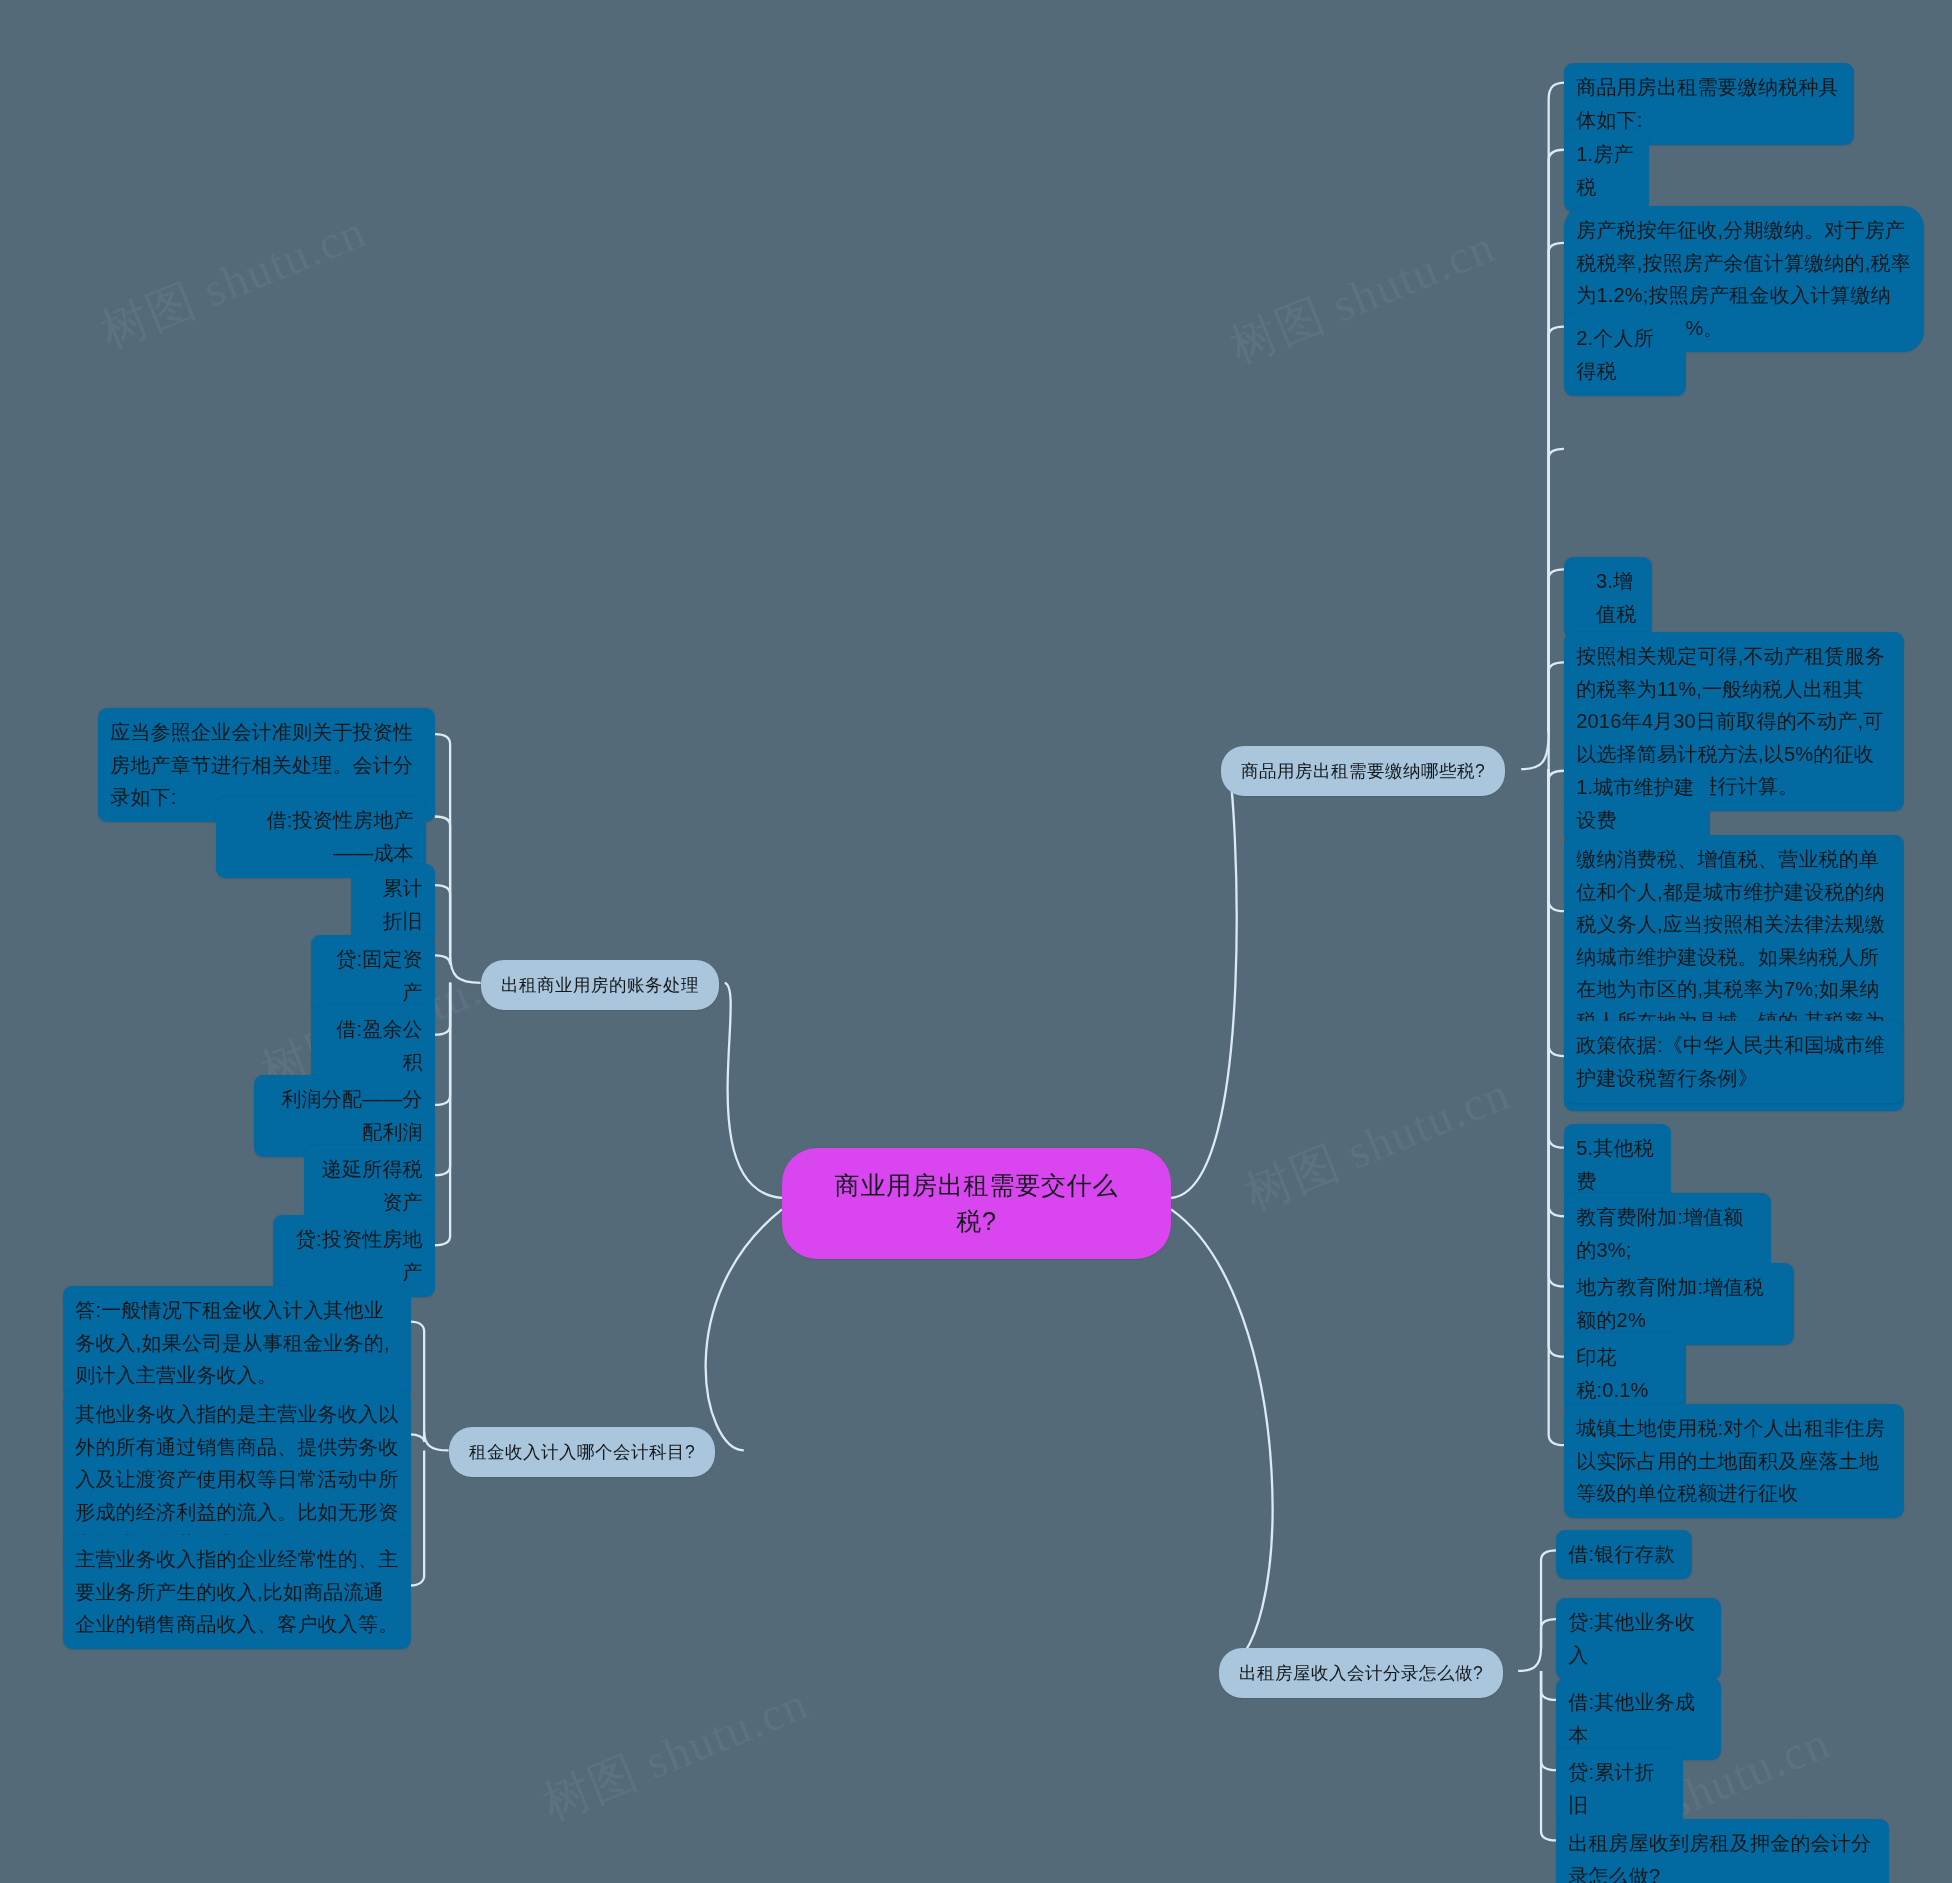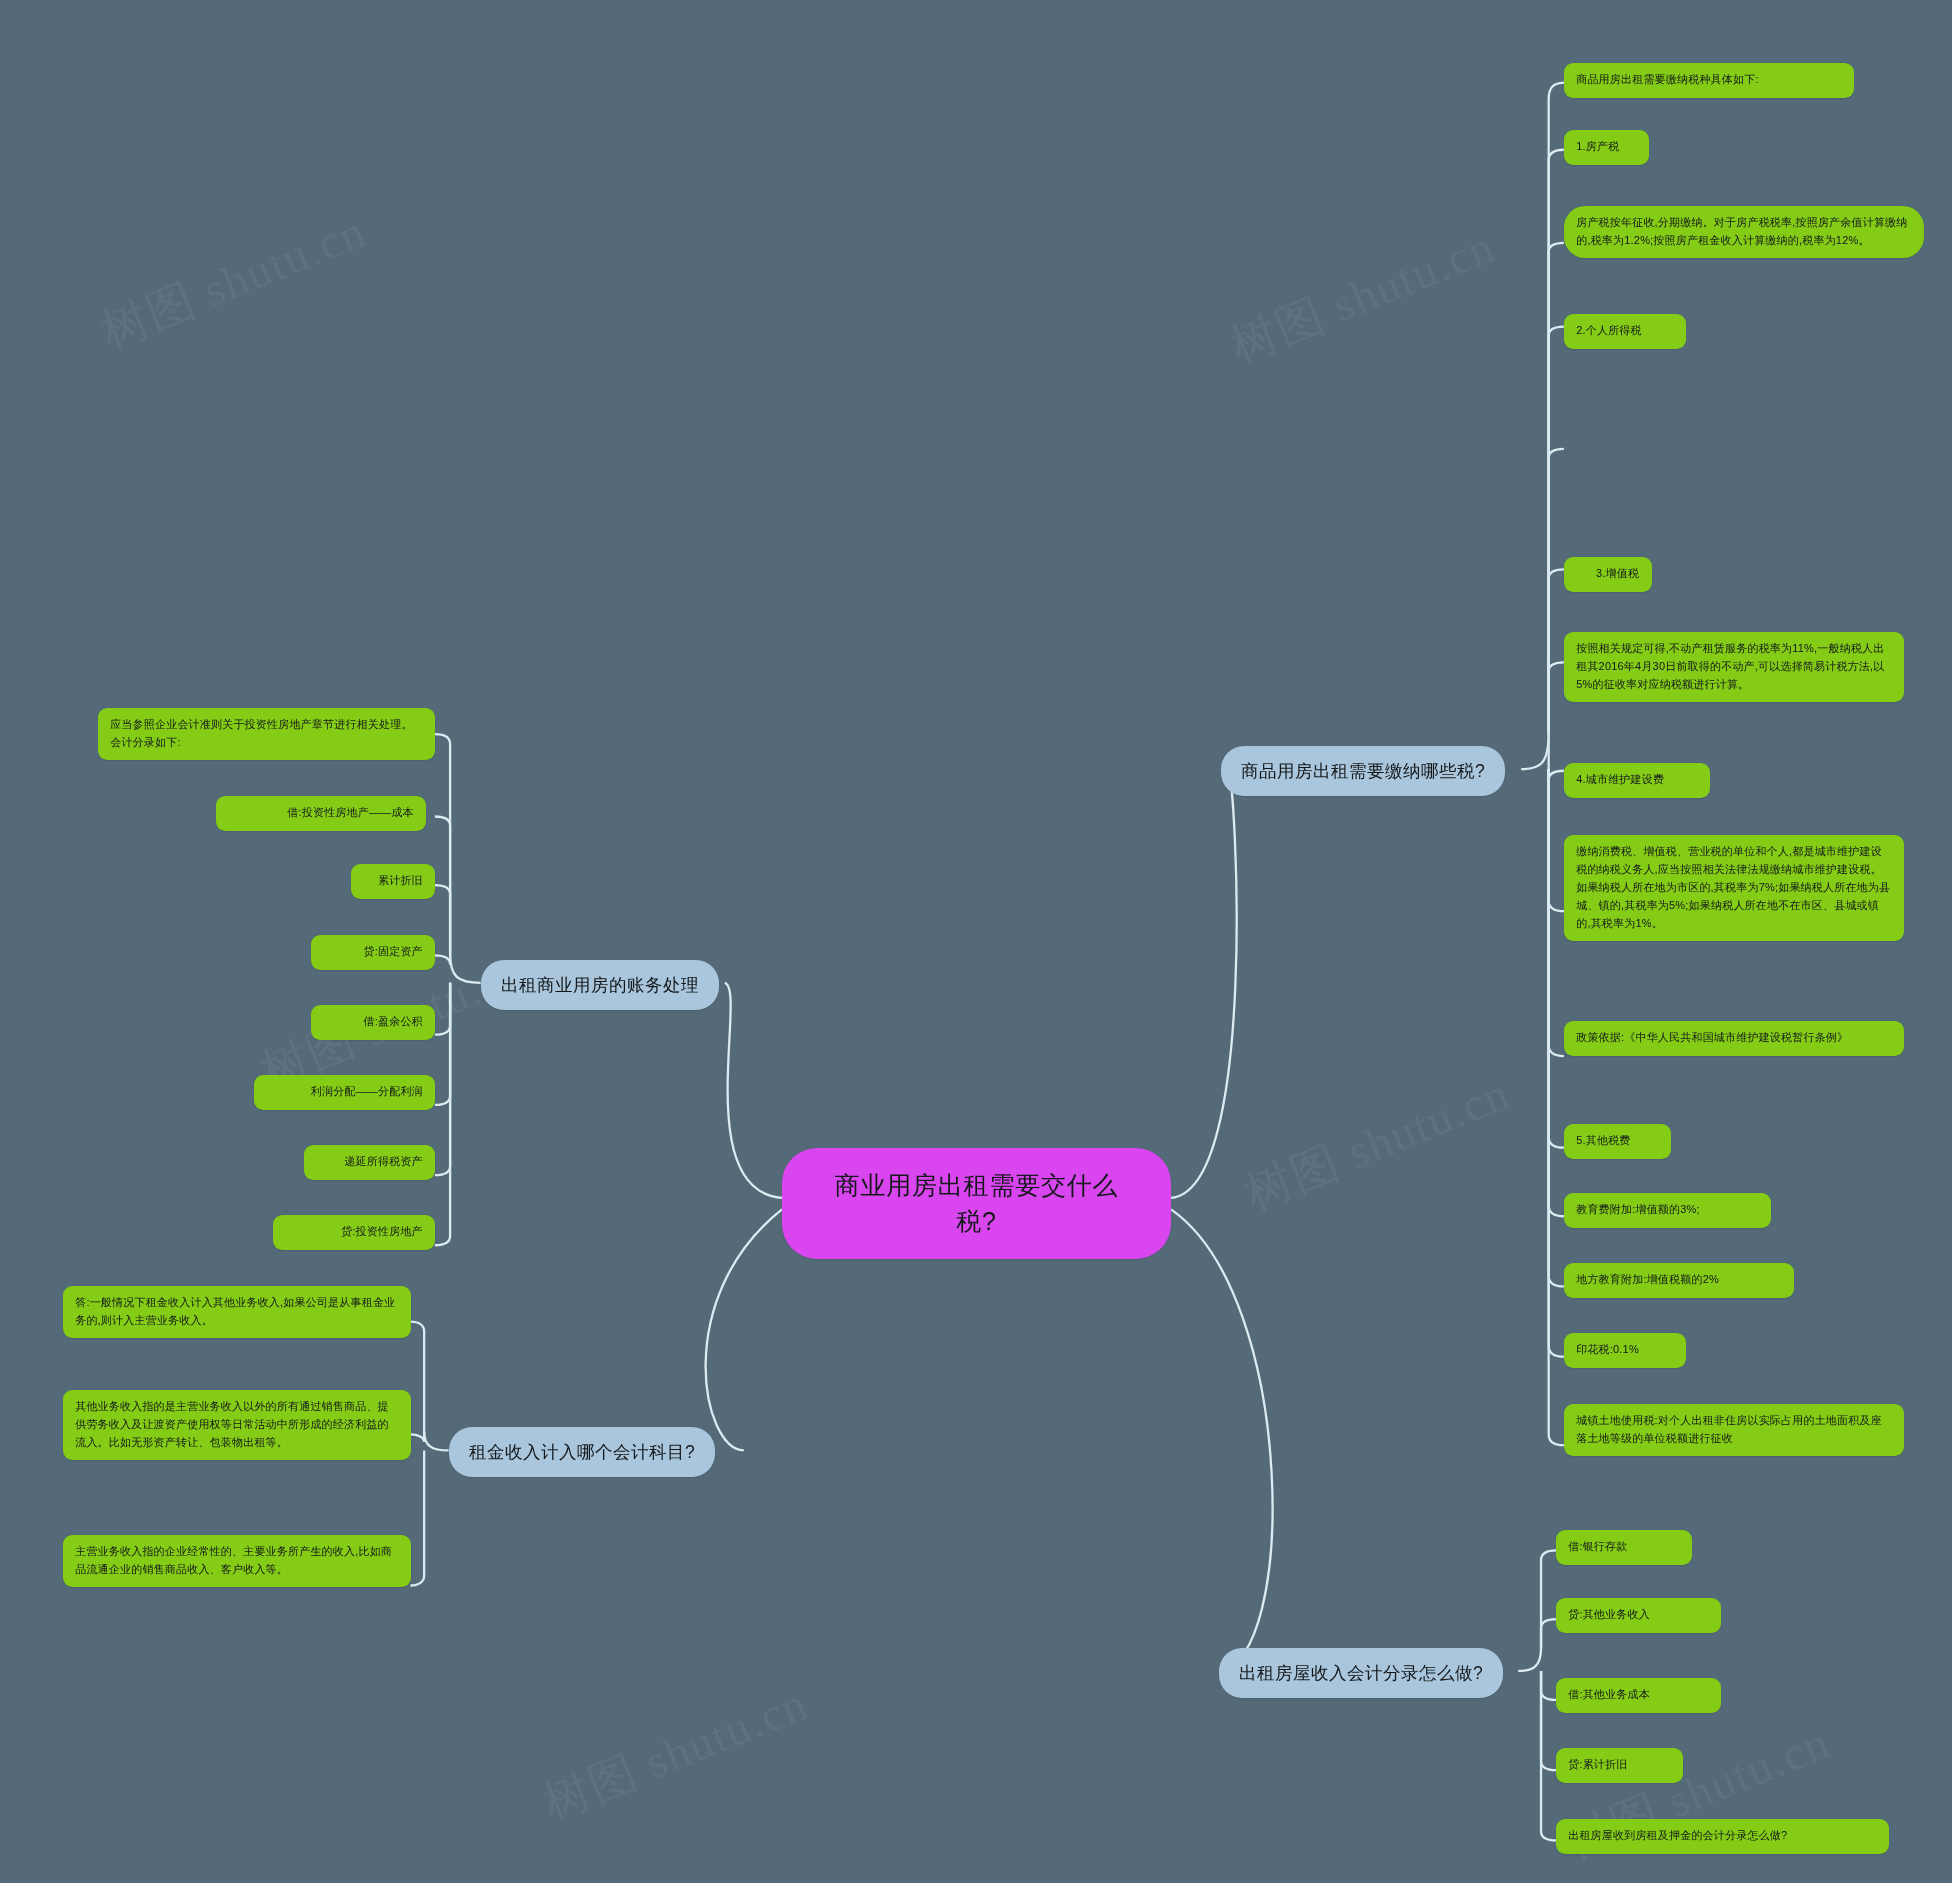--- a/index.html
+++ b/index.html
@@ -26,25 +26,25 @@
     letter-spacing:1.5px;
   }
 
   
   #links { position:absolute; left:0; top:0; width:1953px; height:1884px; pointer-events:none; }
   #links path { fill:none; stroke:#DCEAF2; stroke-width:3; }
 
   
   .node {
     position:absolute;
-    background:#84cc16;
+    background:#0369a1;
     color:#14181B;
     border-radius:9.2px;
     padding:8.4px 12.2px;
-    font-size:11px;
+    font-size:20px;
     line-height:1.62;
     letter-spacing:0.2px;
     box-shadow:0 0.8px 1.5px rgba(0,0,0,0.10);
   }
   .node.center {
     background:#d946ef;
     border-radius:35px;
     font-size:25px;
     line-height:1.42;
     padding:20px 34px;
@@ -184,21 +184,21 @@
   <div class="node" style="left:1564px; top:314px; width:122px;">
     <span>2.个人所得税</span>
   </div>
   <div class="node" style="left:1564px; top:557px; width:88px;padding-left:32px;">
     <span>3.增值税</span>
   </div>
   <div class="node" style="left:1564px; top:632px; width:340px;">
     <span>按照相关规定可得,不动产租赁服务的税率为11%,一般纳税人出租其2016年4月30日前取得的不动产,可以选择简易计税方法,以5%的征收率对应纳税额进行计算。</span>
   </div>
   <div class="node" style="left:1564px; top:763px; width:146px;">
-    <span>4.城市维护建设费</span>
+    <span>1.城市维护建设费</span>
   </div>
   <div class="node" style="left:1564px; top:835px; width:340px;">
     <span>缴纳消费税、增值税、营业税的单位和个人,都是城市维护建设税的纳税义务人,应当按照相关法律法规缴纳城市维护建设税。如果纳税人所在地为市区的,其税率为7%;如果纳税人所在地为县城、镇的,其税率为5%;如果纳税人所在地不在市区、县城或镇的,其税率为1%。</span>
   </div>
   <div class="node" style="left:1564px; top:1021px; width:340px;">
     <span>政策依据:《中华人民共和国城市维护建设税暂行条例》</span>
   </div>
   <div class="node" style="left:1564px; top:1124px; width:107px;">
     <span>5.其他税费</span>
   </div>

